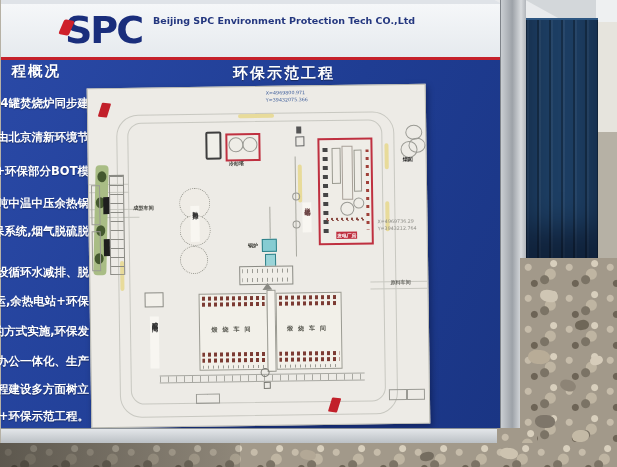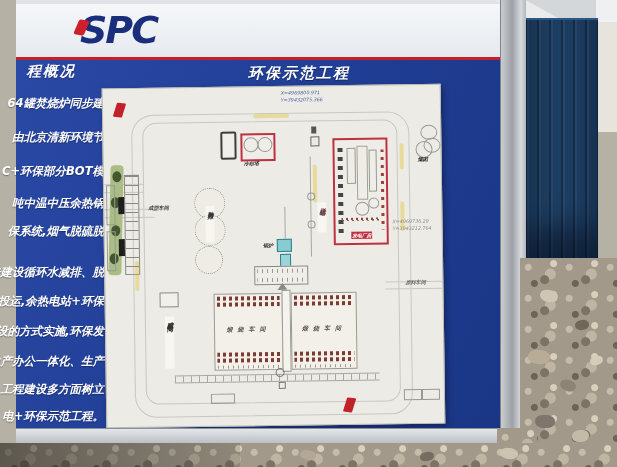--- a/index.html
+++ b/index.html
@@ -1,20 +1,20 @@
 <!DOCTYPE html>
 <html><head>
 <meta charset="utf-8">
 <style>
   html,body{margin:0;padding:0;background:#888;}
   .photo{position:relative;width:617px;height:467px;overflow:hidden;background:#b6b1a5;
          font-family:"DejaVu Sans","Liberation Sans",sans-serif;}
   .abs{position:absolute;}
   
-  .board{left:16px;top:0;width:564px;height:447px;font-style:italic;}
+  .board{left:1px;top:0;width:564px;height:447px;}
   .board-top-edge{left:0;top:0;width:500px;height:5px;background:#dfe3e8;}
   .header{left:0;top:4px;width:500px;height:53px;background:linear-gradient(#f5f7f9,#e6eaee);}
   .logo{left:64px;top:4px;font-size:38px;font-weight:900;letter-spacing:-2px;color:#1a2e7c;}
   .logo-accent{left:60px;top:16px;width:11px;height:15px;background:#ce202a;transform:skew(-14deg) rotate(10deg);border-radius:2px;}
   .company{left:152px;top:8px;}
   .company-cn{font-size:16.5px;font-weight:bold;color:#1c2f7c;letter-spacing:1px;}
   .company-en{font-size:9.5px;font-weight:bold;color:#24377f;margin-top:3px;}
   .red-line{left:0;top:57px;width:500px;height:3px;background:#c5202a;}
   .body-blue{left:0;top:60px;width:500px;height:368px;background:linear-gradient(115deg,#2a49a6 0%,#1f3d93 55%,#1a3584 100%);}
   .title{left:203px;top:4px;width:160px;text-align:center;font-size:15px;font-weight:bold;color:#fff;letter-spacing:2px;text-shadow:0 1px 1px rgba(0,0,0,.4);}
@@ -67,20 +67,21 @@
 
 <div class="photo">
 
   <div class="abs board">
     <div class="abs board-top-edge"></div>
 
     <div class="abs header">
       <div class="abs logo">SPC</div>
       <div class="abs logo-accent"></div>
       <div class="abs company">
+        <div class="company-en">Beijing SPC Environment Protection Tech CO.,Ltd</div>
       </div>
     </div>
 
     <div class="abs red-line"></div>
 
     <div class="abs body-blue">
       <div class="abs title">环保示范工程</div>
 
       <div class="abs sheading" style="right:440px;top:2px;">程概况</div>
       <div class="abs sline" style="right:412px;top:36px;">64罐焚烧炉同步建</div>

